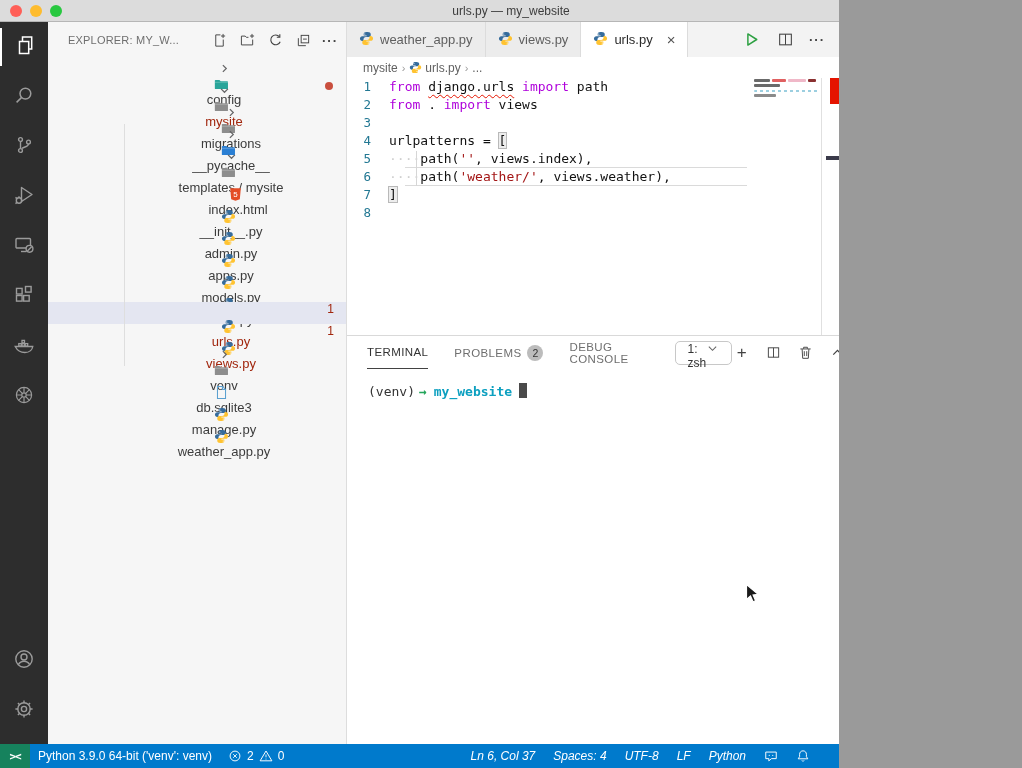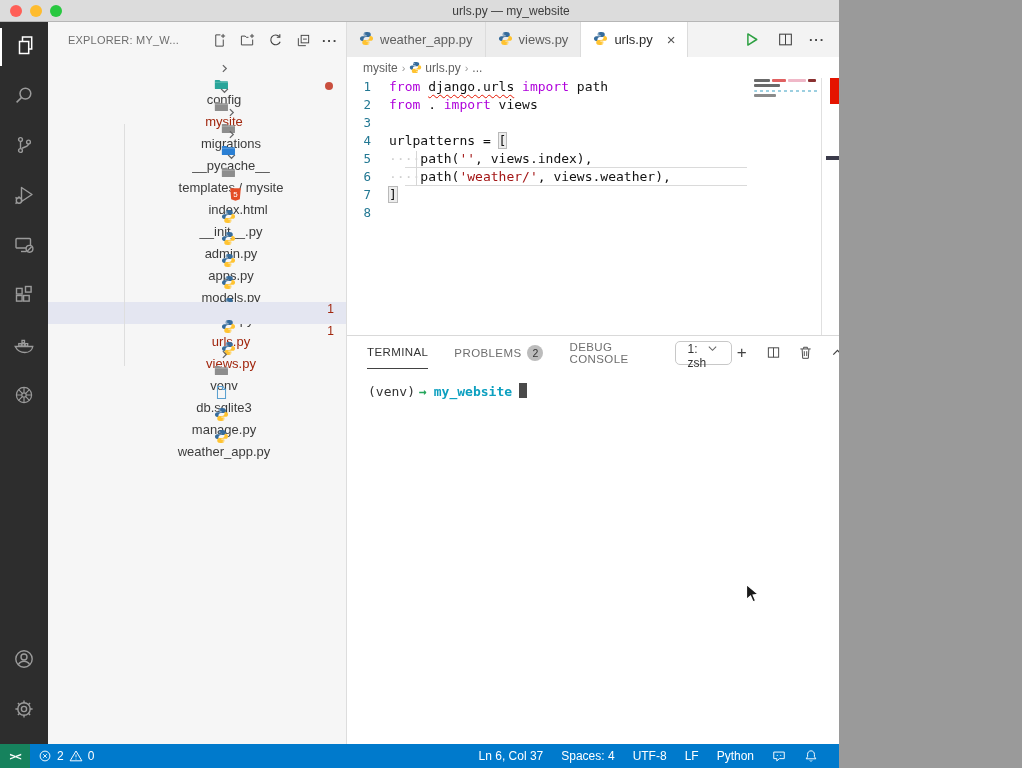--- a/index.html
+++ b/index.html
@@ -107,21 +107,21 @@
   .t-arrow { color:#23a55a; font-weight:bold; padding:0 7px 0 4px; }
   .t-cwd { color:#0da0c0; font-weight:bold; }
   .t-cursor { display:inline-block; width:8px; height:15px; background:#4a4a4a; vertical-align:-2px; margin-left:7px; }
 
   
   .statusbar { position:absolute; left:0; right:0; bottom:0; height:24px; background:#007acc; display:flex; align-items:center; color:#fff; font-size:12px; }
   .sb-remote { width:30px; height:24px; background:#16825d; display:flex; align-items:center; justify-content:center;
     font-family:"DejaVu Sans Mono", monospace; font-size:11px; font-weight:bold; cursor:pointer; letter-spacing:-1px; }
   .sb-item { padding:0 8px; height:24px; display:flex; align-items:center; gap:5px; cursor:pointer; white-space:nowrap; }
   .sb-item svg { width:14px; height:14px; }
-  .sb-right { margin-left:auto; display:flex; align-items:center; padding-right:12px; }
+  .sb-right { margin-left:auto; display:flex; align-items:center; padding-right:20px;font-style:italic; }
   .sb-right .sb-item { padding:0 9px; }
 
   .mouse-cursor { position:absolute; left:745px; top:583px; pointer-events:none; z-index:50; }
 </style>
 </head>
 <body>
 
 <svg width="0" height="0" style="position:absolute">
   <defs>
     <symbol id="i-python" viewBox="0 0 16 16">
@@ -650,20 +650,23 @@
       </div>
       <div class="terminal">
         <span class="t-venv">(venv)</span><span class="t-arrow">→</span><span class="t-cwd">my_website</span><span class="t-cursor"></span>
       </div>
     </div>
   </div>
 
   <div class="statusbar">
     <div class="sb-remote">&gt;&lt;</div>
     <div class="sb-item">
+      <span>Python 3.9.0 64-bit ('venv': venv)</span>
+    </div>
+    <div class="sb-item">
       <svg>
           <use href="#i-error"></use>
         </svg>
       <span>2</span>
       <svg>
           <use href="#i-warn"></use>
         </svg>
       <span>0</span>
     </div>
     <div class="sb-right" id="statusRight">

